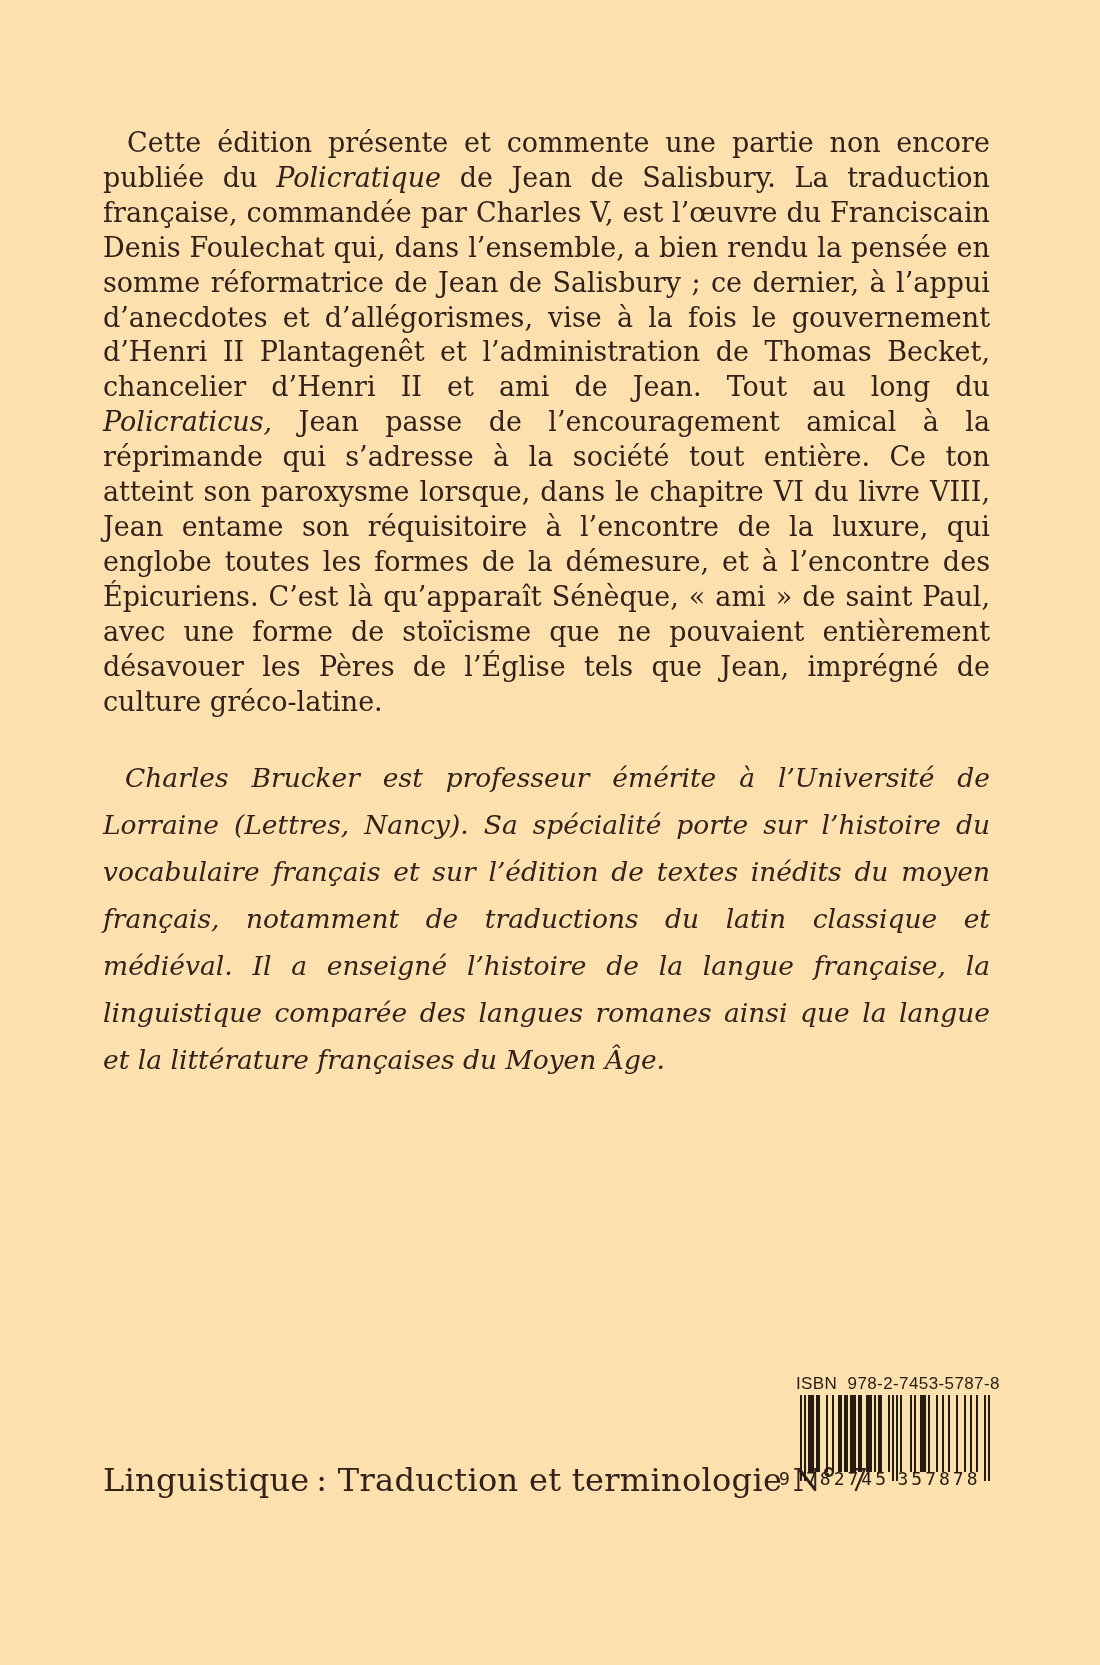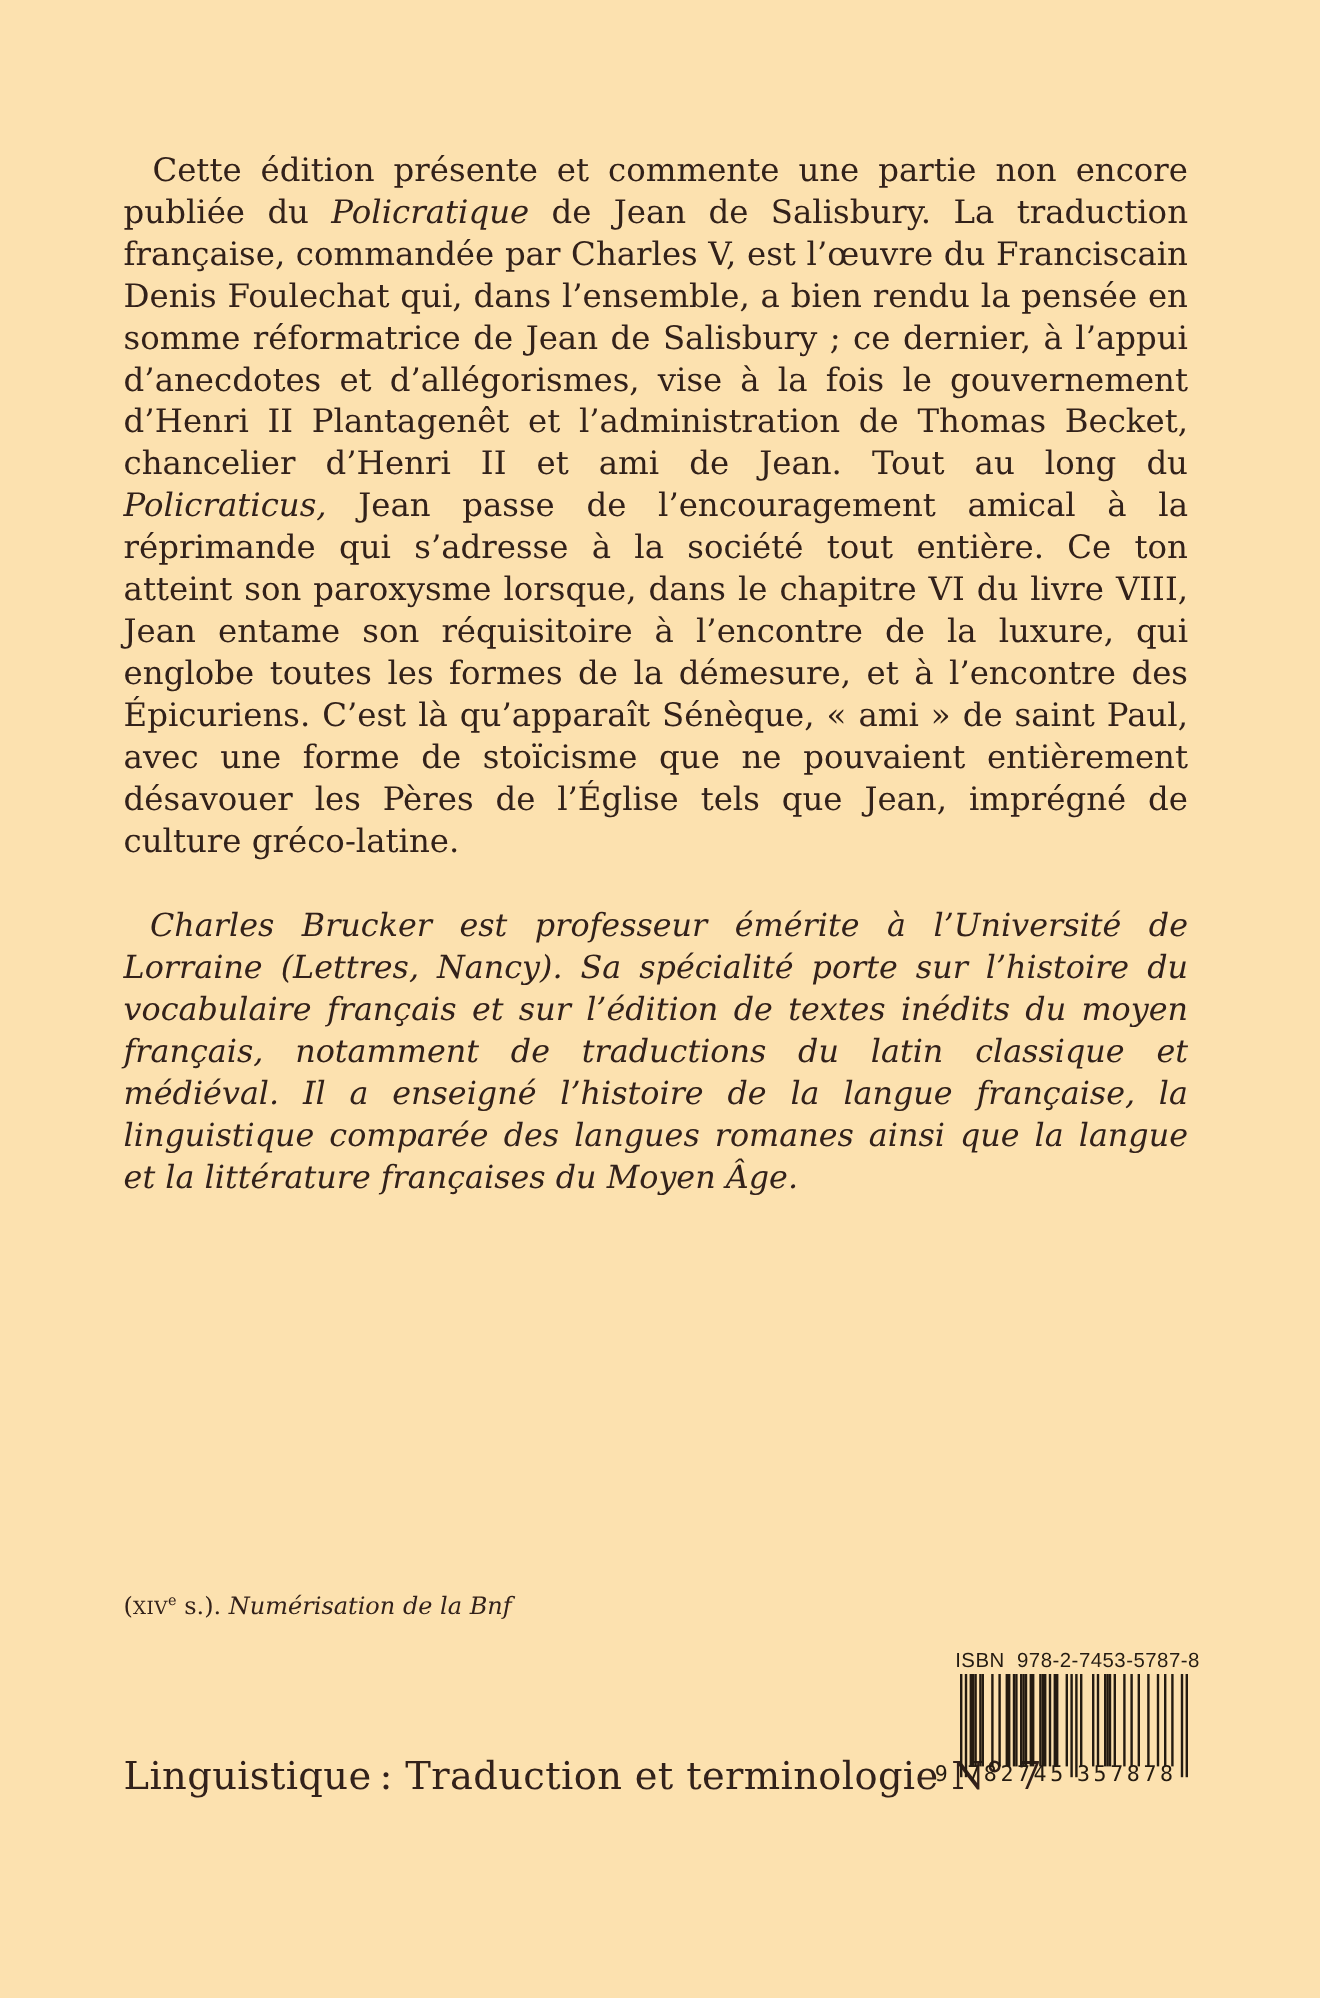--- a/index.html
+++ b/index.html
@@ -25,21 +25,21 @@
     text-align: justify;
     text-indent: 24px;
   }
 
   .bio {
     position: absolute;
     left: 103px;
     top: 727px;
     width: 887px;
     font-size: 26.5px;
-    line-height: 35px;
+    line-height: 47px;
     text-align: justify;
     text-indent: 22px;
     font-style: italic;
   }
 
   .credits {
     position: absolute;
     left: 103px;
     top: 1325px;
     width: 620px;
@@ -96,21 +96,20 @@
 </head>
 <body>
 
 <div class="page">
 
   <p class="synopsis"><span>Cette édition présente et commente une partie non encore publiée du </span><span class="it">Policratique</span><span> de Jean de Salisbury. La traduction française, commandée par Charles V, est l’œuvre du Franciscain Denis Foulechat qui, dans l’ensemble, a bien rendu la pensée en somme réformatrice de Jean de Salisbury ; ce dernier, à l’appui d’anecdotes et d’allégorismes, vise à la fois le gouvernement d’Henri II Plantagenêt et l’administration de Thomas Becket, chancelier d’Henri II et ami de Jean. Tout au long du </span><span class="it">Policraticus,</span><span> Jean passe de l’encouragement amical à la réprimande qui s’adresse à la société tout entière. Ce ton atteint son paroxysme lorsque, dans le chapitre VI du livre VIII, Jean entame son réquisitoire à l’encontre de la luxure, qui englobe toutes les formes de la démesure, et à l’encontre des Épicuriens. C’est là qu’apparaît Sénèque, « ami » de saint Paul, avec une forme de stoïcisme que ne pouvaient entièrement désavouer les Pères de l’Église tels que Jean, imprégné de culture gréco-latine.</span></p>
 
   <p class="bio">Charles Brucker est professeur émérite à l’Université de Lorraine (Lettres, Nancy). Sa spécialité porte sur l’histoire du vocabulaire français et sur l’édition de textes inédits du moyen français, notamment de traductions du latin classique et médiéval. Il a enseigné l’histoire de la langue française, la linguistique comparée des langues romanes ainsi que la langue et la littérature françaises du Moyen Âge.</p>
 
   <div class="credits">
-    <div class="credit-line"><span>(</span><span class="sc">XIV</span><span class="sup">e</span><span> s.). </span><span class="it">Numérisation de la Bnf</span></div>
   </div>
 
   <div class="collection">Linguistique : Traduction et terminologie N° 7</div>
 
   <div class="barcode-block">
     <div class="isbn-label">ISBN  978-2-7453-5787-8</div>
     <div class="bars">
       <div>
           <svg xmlns="http://www.w3.org/2000/svg" width="190" height="98" viewBox="0 0 190 98" fill="#241B11">
             <rect x="0" y="0" width="2" height="86"></rect>

